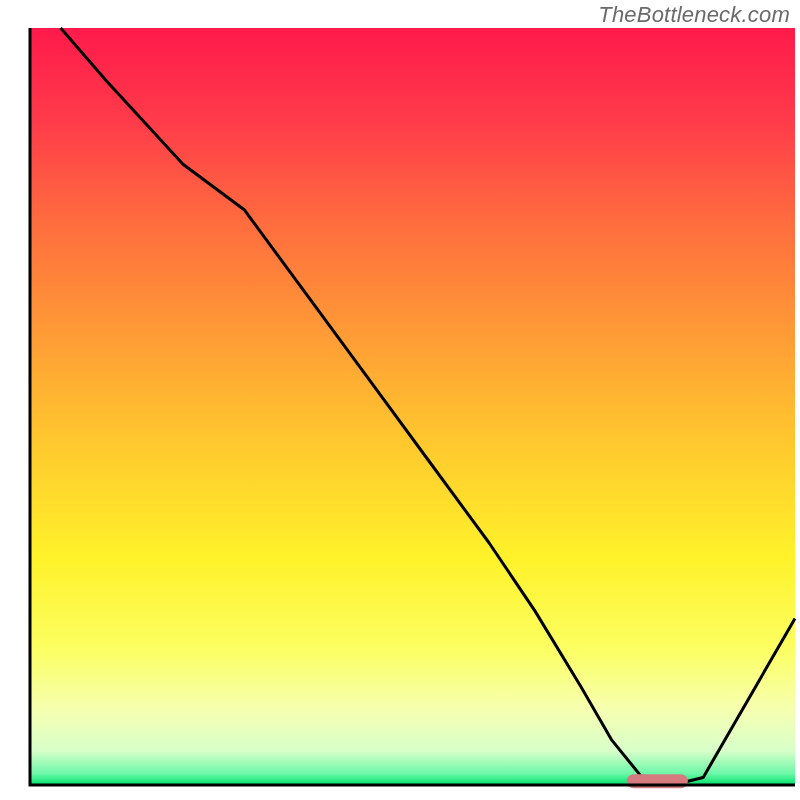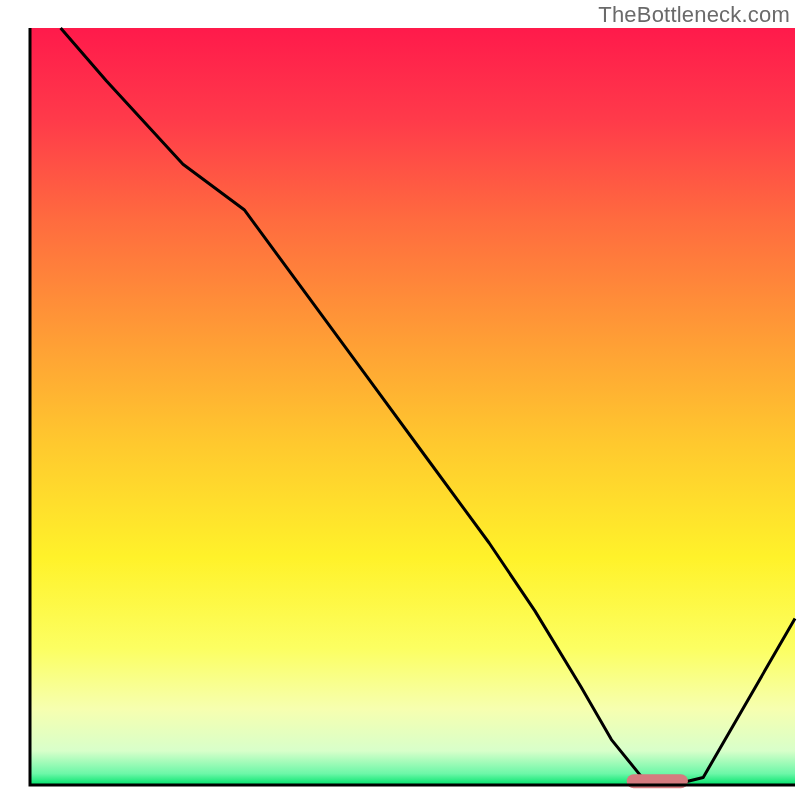--- a/index.html
+++ b/index.html
@@ -8,20 +8,21 @@
     width: 800px;
     height: 800px;
     overflow: hidden;
     background: #ffffff;
     font-family: Arial, Helvetica, sans-serif;
   }
   .container {
     position: relative;
     width: 800px;
     height: 784px;
+    font-style: italic;
   }
   .watermark {
     position: absolute;
     top: 2px;
     right: 10px;
     color: #6a6a6a;
     font-size: 22px;
     font-weight: 500;
     z-index: 8;
     letter-spacing: 0.2px;

